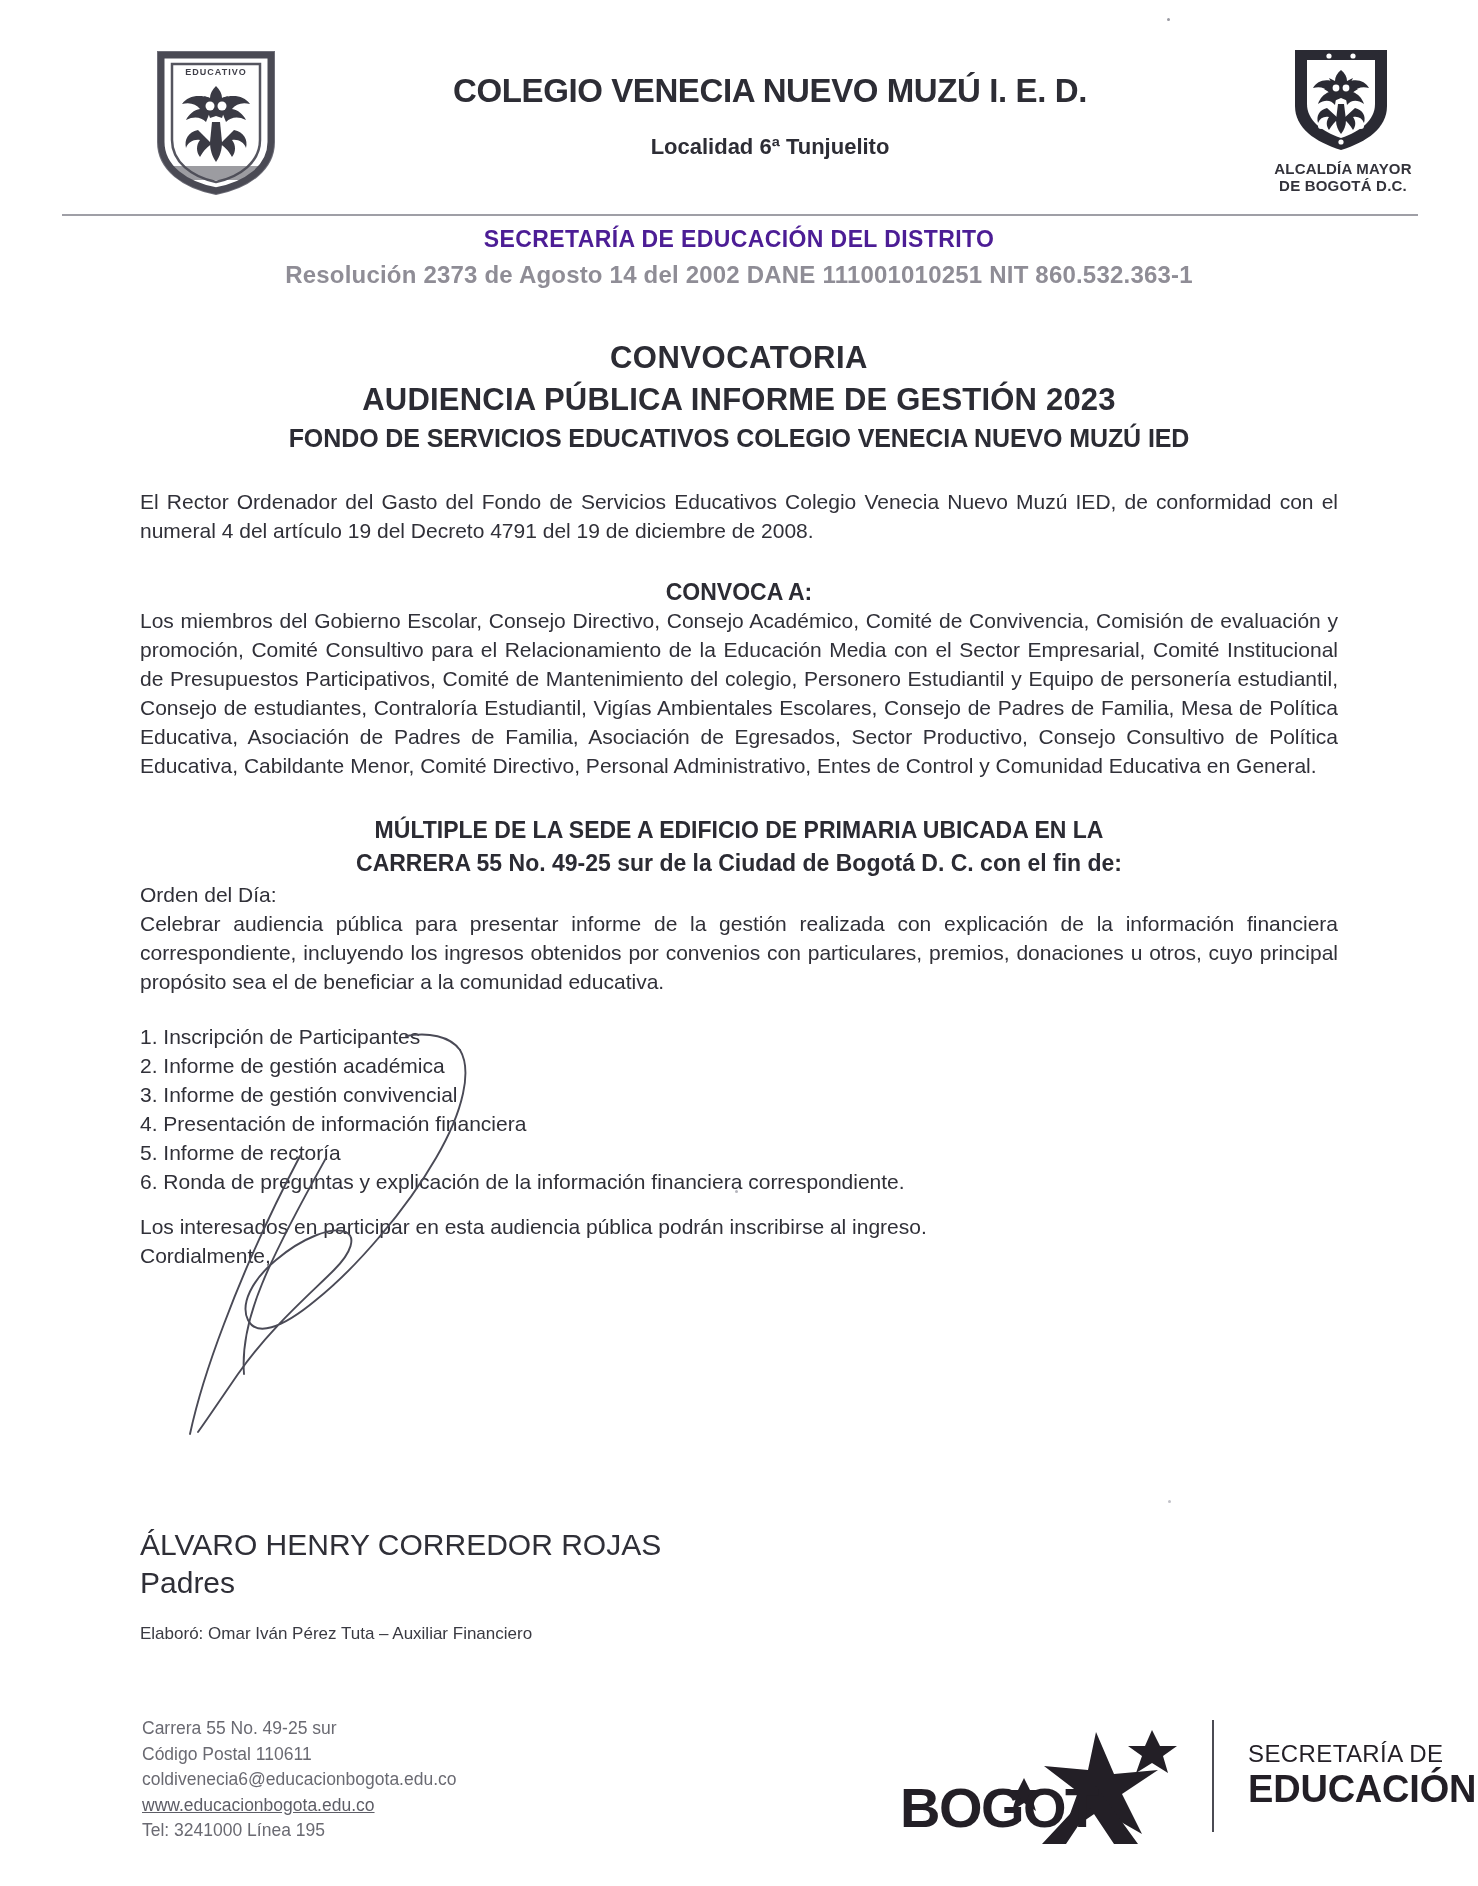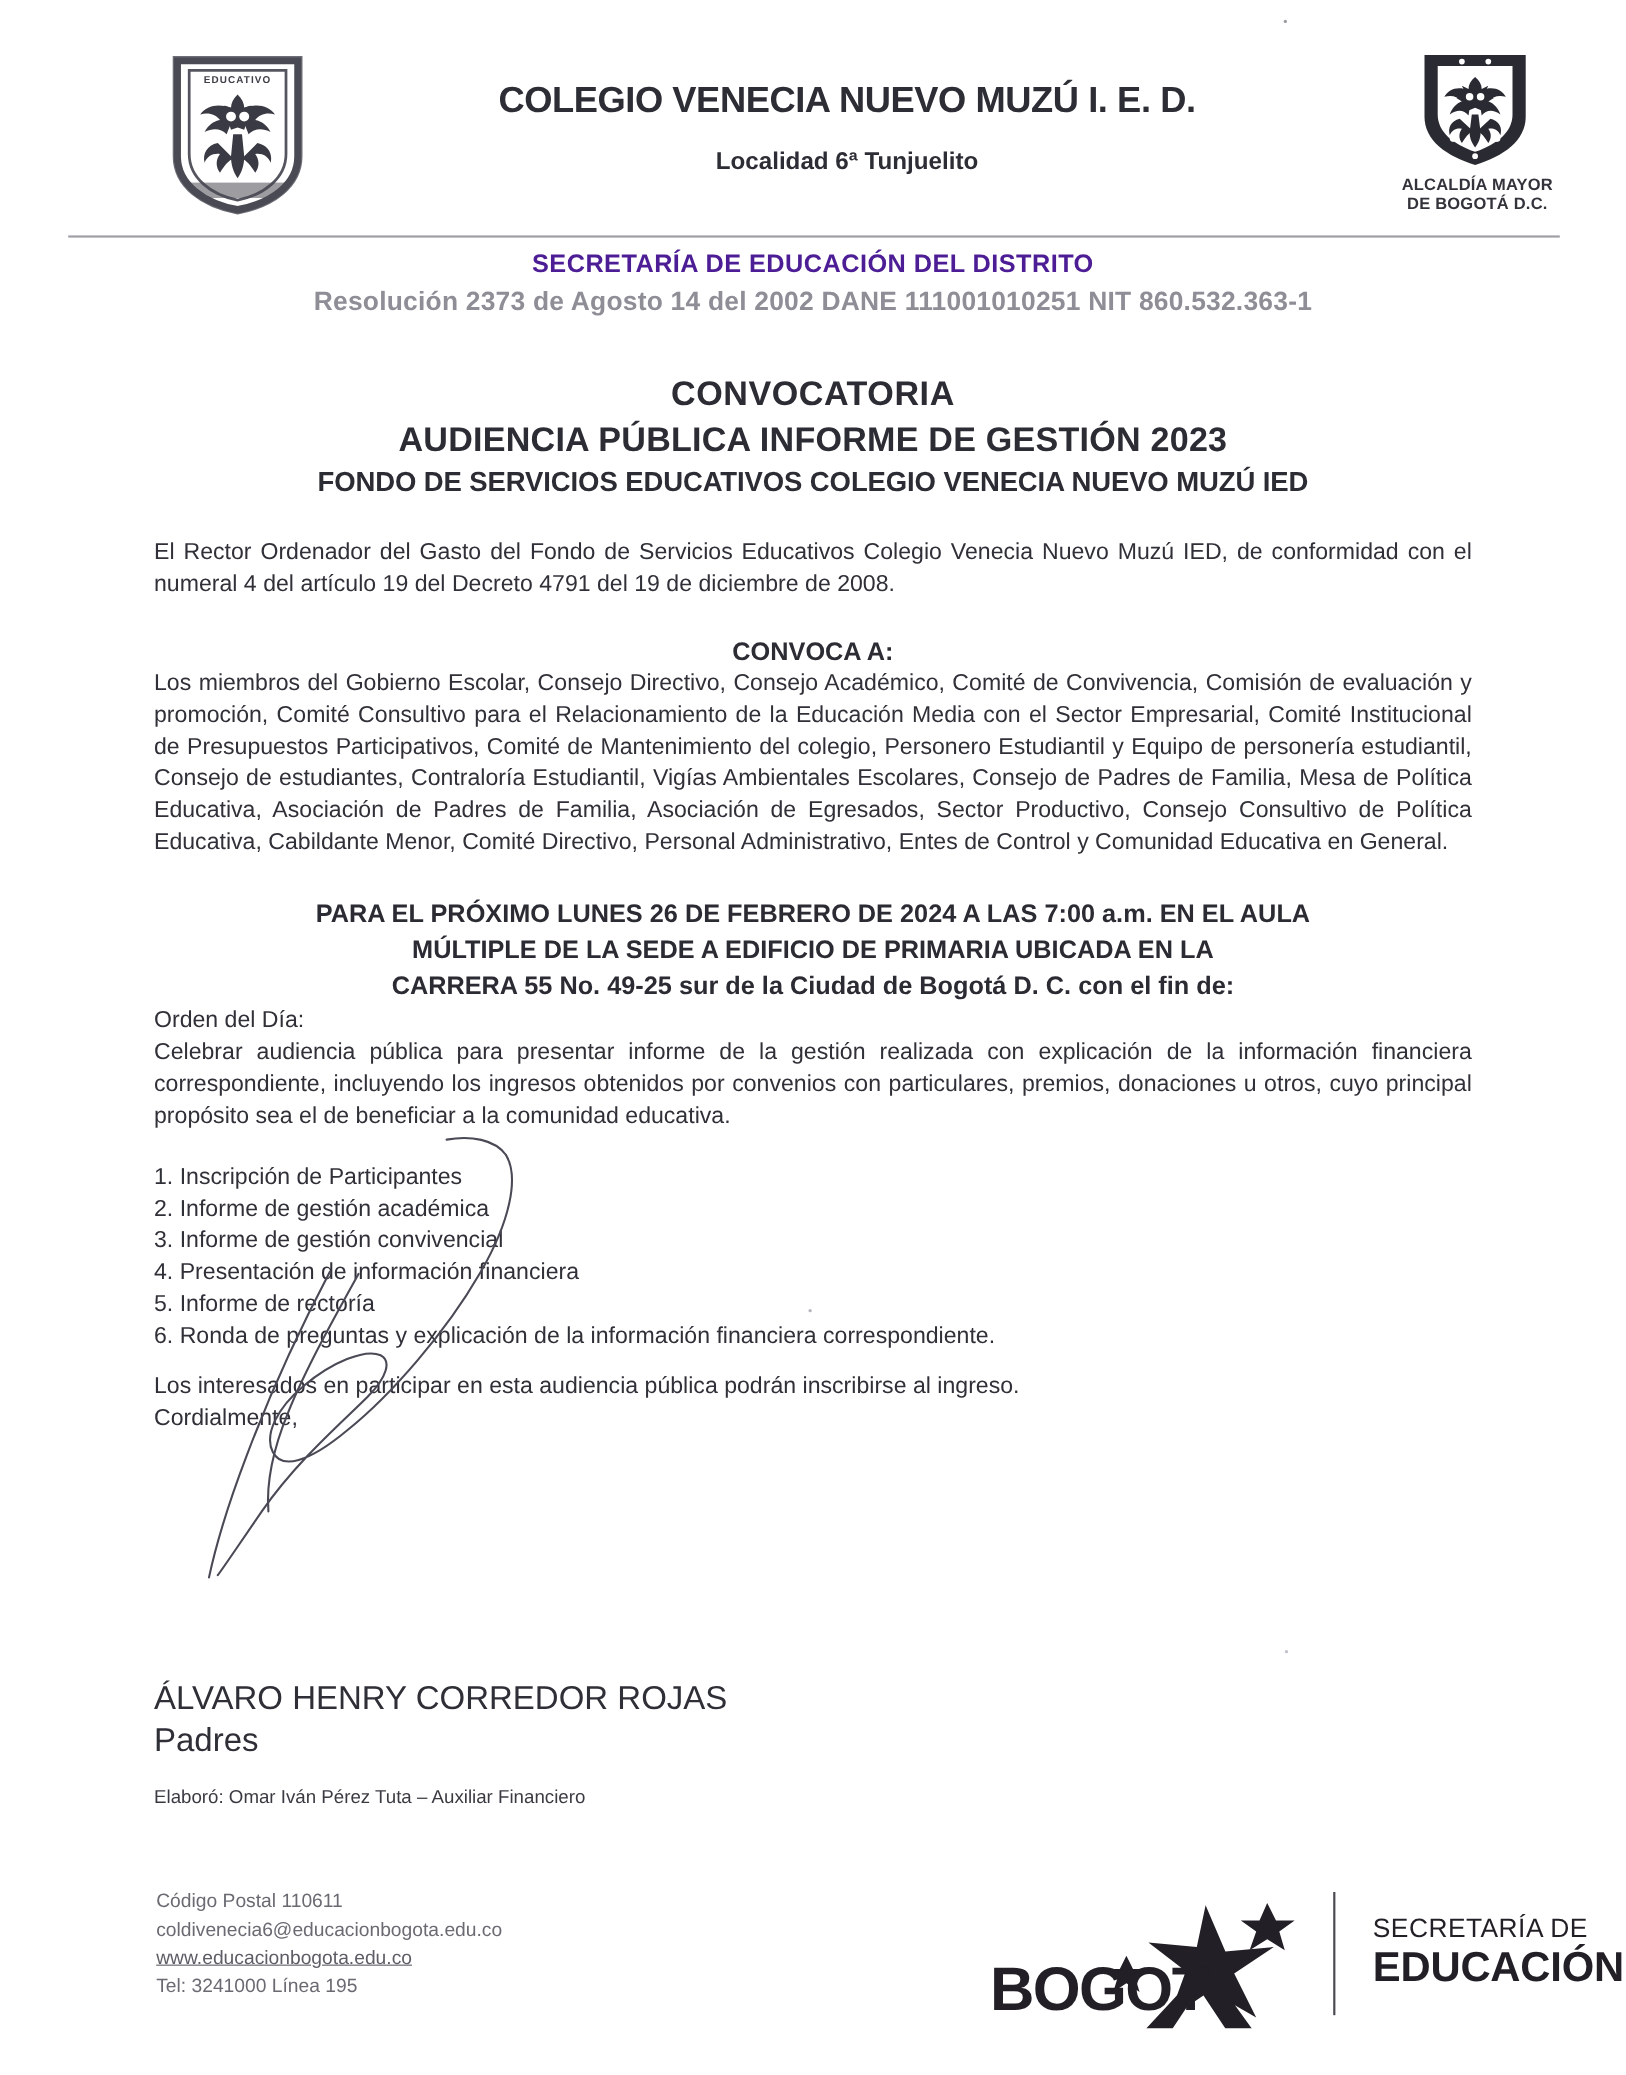--- a/index.html
+++ b/index.html
@@ -401,21 +401,20 @@
   </div>
 
   <div class="body-area">
     <p class="para">El Rector Ordenador del Gasto del Fondo de Servicios Educativos Colegio Venecia Nuevo Muzú IED, de conformidad con el numeral 4 del artículo 19 del Decreto 4791 del 19 de diciembre de 2008.</p>
 
     <div class="convoca">CONVOCA A:</div>
 
     <p class="para members">Los miembros del Gobierno Escolar, Consejo Directivo, Consejo Académico, Comité de Convivencia, Comisión de evaluación y promoción, Comité Consultivo para el Relacionamiento de la Educación Media con el Sector Empresarial, Comité Institucional de Presupuestos Participativos, Comité de Mantenimiento del colegio, Personero Estudiantil y Equipo de personería estudiantil, Consejo de estudiantes, Contraloría Estudiantil, Vigías Ambientales Escolares, Consejo de Padres de Familia, Mesa de Política Educativa, Asociación de Padres de Familia, Asociación de Egresados, Sector Productivo, Consejo Consultivo de Política Educativa, Cabildante Menor, Comité Directivo, Personal Administrativo, Entes de Control y Comunidad Educativa en General.</p>
 
     <div class="highlight">
-      <div>PARA EL PRÓXIMO LUNES 26 DE FEBRERO DE 2024 A LAS 7:00 a.m. EN EL AULA</div>
       <div>MÚLTIPLE DE LA SEDE A EDIFICIO DE PRIMARIA UBICADA EN LA</div>
       <div>CARRERA 55 No. 49-25 sur de la Ciudad de Bogotá D. C. con el fin de:</div>
     </div>
 
     <p class="para nojust orden-label">Orden del Día:</p>
 
     <p class="para celebrar">Celebrar audiencia pública para presentar informe de la gestión realizada con explicación de la información financiera correspondiente, incluyendo los ingresos obtenidos por convenios con particulares, premios, donaciones u otros, cuyo principal propósito sea el de beneficiar a la comunidad educativa.</p>
 
     <ul class="agenda">
       <li>1. Inscripción de Participantes</li>
@@ -448,20 +447,21 @@
     </g>
   </svg>
 
   <div class="sig-block">
     <div class="sig-name">ÁLVARO HENRY CORREDOR ROJAS</div>
     <div class="sig-role">Padres</div>
     <div class="sig-elaboro">Elaboró: Omar Iván Pérez Tuta – Auxiliar Financiero</div>
   </div>
 
   <div class="footer-left">
+    <div>Carrera 55 No. 49-25 sur</div>
     <div>Código Postal 110611</div>
     <div>coldivenecia6@educacionbogota.edu.co</div>
     <div class="www">www.educacionbogota.edu.co</div>
     <div>Tel: 3241000 Línea 195</div>
   </div>
 
   <div class="footer-logo">
     <div class="bogota-wrap">
       <svg viewBox="0 0 300 120" width="300" height="120" style="position:absolute;left:0;top:0;">
 

